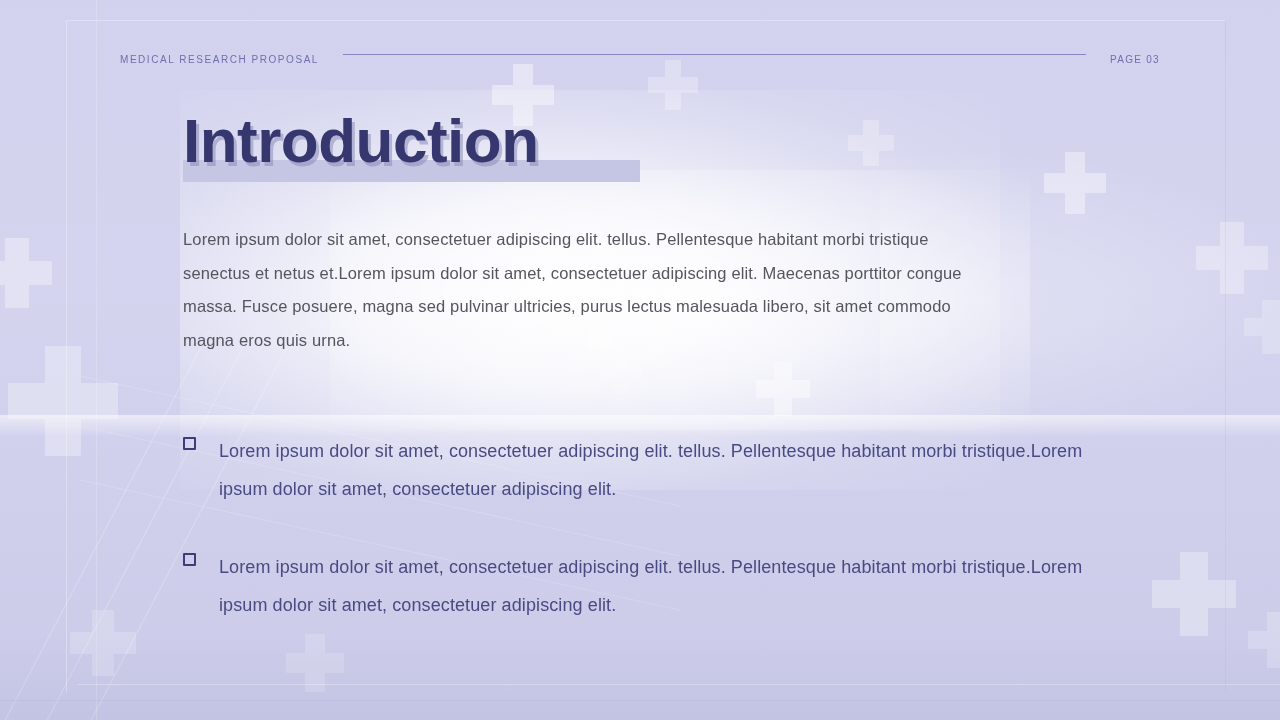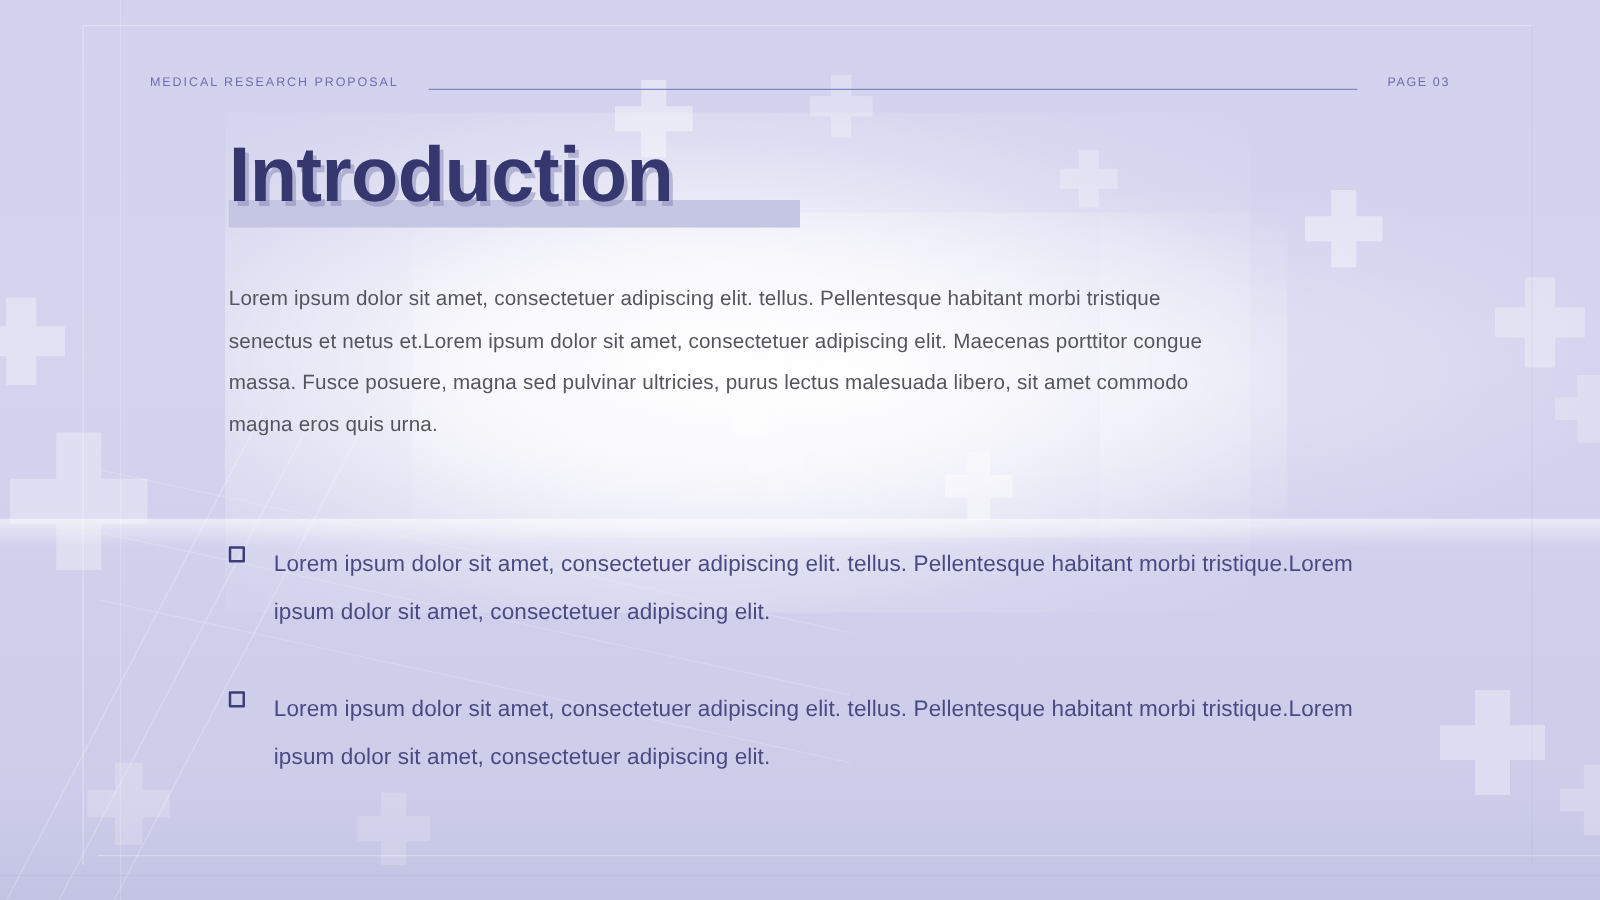--- a/index.html
+++ b/index.html
@@ -103,21 +103,21 @@
   .streaks{
     position:absolute; left:-40px; top:330px;
     width:720px; height:400px;
     pointer-events:none; opacity:.55;
   }
 
   
   .header{
     position:absolute; left:120px; top:54px;
     width:1040px; height:18px;
-    display:flex; align-items:flex-end; gap:24px;
+    display:flex; align-items:flex-start; gap:24px;
   }
   .eyebrow{
     font-size:10px;
     letter-spacing:1.55px;
     color:#6f6fae;
     white-space:nowrap;
     font-weight:400;
   }
   .rule{
     flex:1 1 auto;

